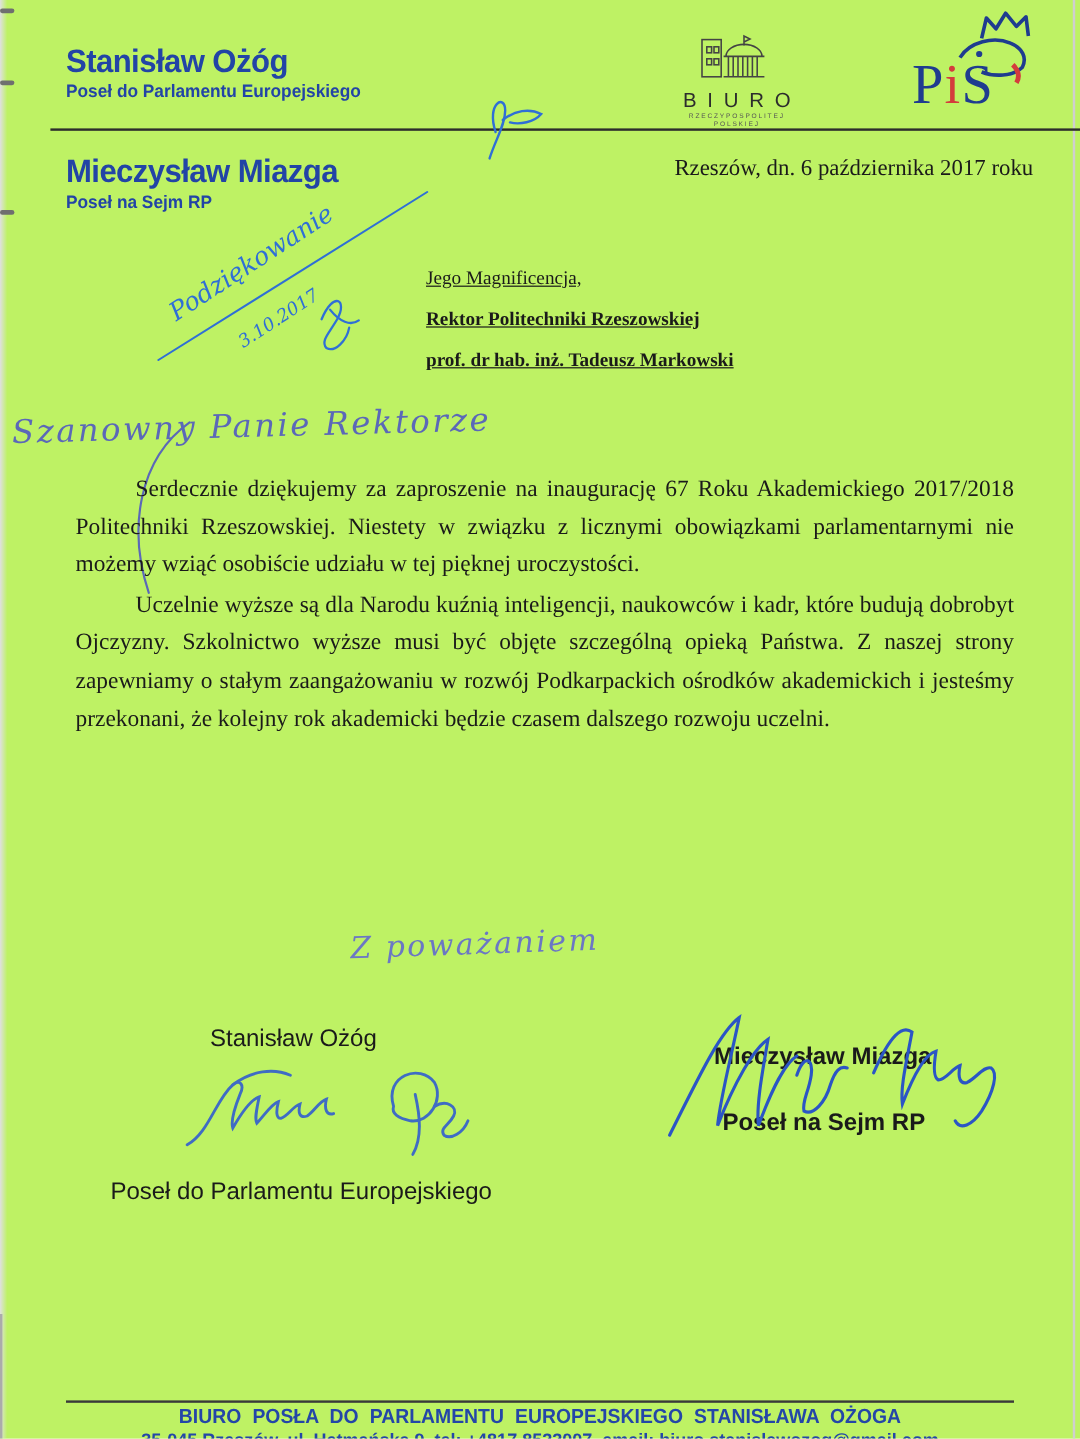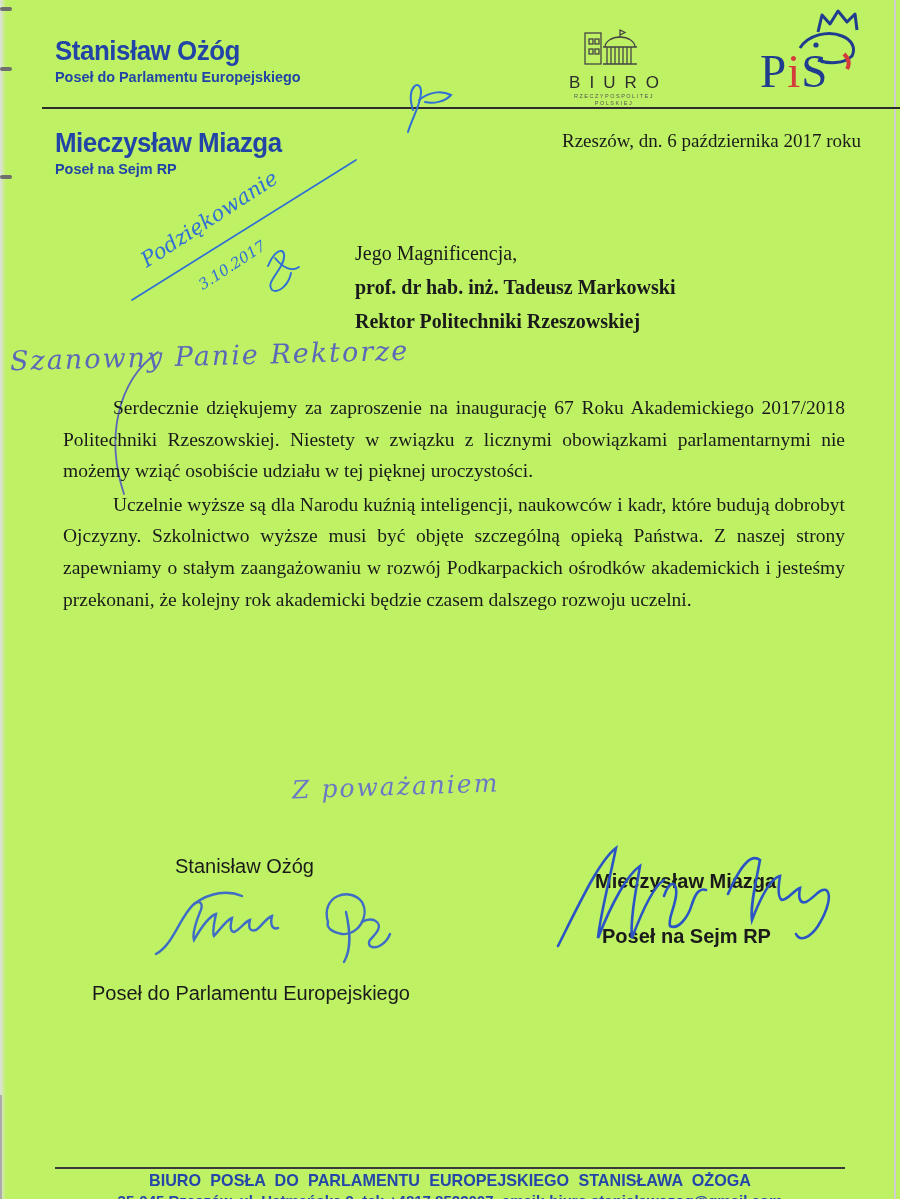--- a/index.html
+++ b/index.html
@@ -31,21 +31,21 @@
   .ekr{position:absolute;left:664px;top:29px;}
   .pis{position:absolute;left:758px;top:8px;width:130px;height:92px;}
   .pis-word{position:absolute;left:2px;top:38px;font-family:"Liberation Serif",serif;
     font-weight:normal;font-size:47px;line-height:50px;letter-spacing:1px;}
   .pis-word .navy{color:#1f3c8f;}
   .pis-word .red{color:#d43c3c;}
   .pis-eagle{position:absolute;left:34px;top:0;}
 
   
   .dateline{position:absolute;left:562px;top:130px;font-size:19px;}
-  .recipient{position:absolute;left:355px;top:236px;font-size:20px;line-height:34px;}
+  .recipient{position:absolute;left:355px;top:216px;font-size:16px;line-height:34px;text-decoration:underline;}
   .recipient .b{font-weight:bold;}
 
   
   .ink{position:absolute;font-style:italic;font-family:"DejaVu Serif",serif;white-space:nowrap;}
   .diag1{left:143px;top:250px;font-size:21px;color:#2f6fd6;transform:rotate(-33deg);transform-origin:0 50%;}
   .diag2{left:200px;top:277px;font-size:15px;color:#2f6fd6;transform:rotate(-33deg);transform-origin:0 50%;}
   .salutation{left:10px;top:340px;font-size:27px;color:#5b68b8;transform:rotate(-1.5deg);letter-spacing:2px;}
   .closing{left:292px;top:772px;font-size:25px;color:#6b77c4;transform:rotate(-2deg);letter-spacing:2px;}
   .hand-svg{position:absolute;pointer-events:none;}
 
@@ -141,22 +141,22 @@
       <path d="M14,152 L238,12" stroke-width="1.7"></path>
       <path d="M150,118 C160,94 172,102 163,118 C156,130 149,136 154,142 C161,146 171,136 173,125" stroke-width="1.9"></path>
       <path d="M157,110 C165,120 174,124 181,119" stroke-width="1.9"></path>
     </g>
   </svg>
   <div class="ink diag1">Podziękowanie</div>
   <div class="ink diag2">3.10.2017</div>
 
   <div class="recipient">
     <div>Jego Magnificencja,</div>
+    <div class="b">Rektor Politechniki Rzeszowskiej</div>
     <div class="b">prof. dr hab. inż. Tadeusz Markowski</div>
-    <div class="b">Rektor Politechniki Rzeszowskiej</div>
   </div>
 
   <div class="ink salutation">Szanowny Panie Rektorze</div>
   <svg class="hand-svg" style="left:98px;top:348px" width="70" height="150" viewBox="0 0 70 150">
     <path d="M60,4 C18,34 8,92 26,146" fill="none" stroke="#5b68b8" stroke-width="1.8" stroke-linecap="round"></path>
   </svg>
 
   <div class="body-text">
     <p>Serdecznie dziękujemy za zaproszenie na inaugurację 67 Roku Akademickiego 2017/2018 Politechniki Rzeszowskiej. Niestety w związku z licznymi obowiązkami parlamentarnymi nie możemy wziąć osobiście udziału w tej pięknej uroczystości.</p>
     <p>Uczelnie wyższe są dla Narodu kuźnią inteligencji, naukowców i kadr, które budują dobrobyt Ojczyzny. Szkolnictwo wyższe musi być objęte szczególną opieką Państwa. Z naszej strony zapewniamy o stałym zaangażowaniu w rozwój Podkarpackich ośrodków akademickich i jesteśmy przekonani, że kolejny rok akademicki będzie czasem dalszego rozwoju uczelni.</p>

